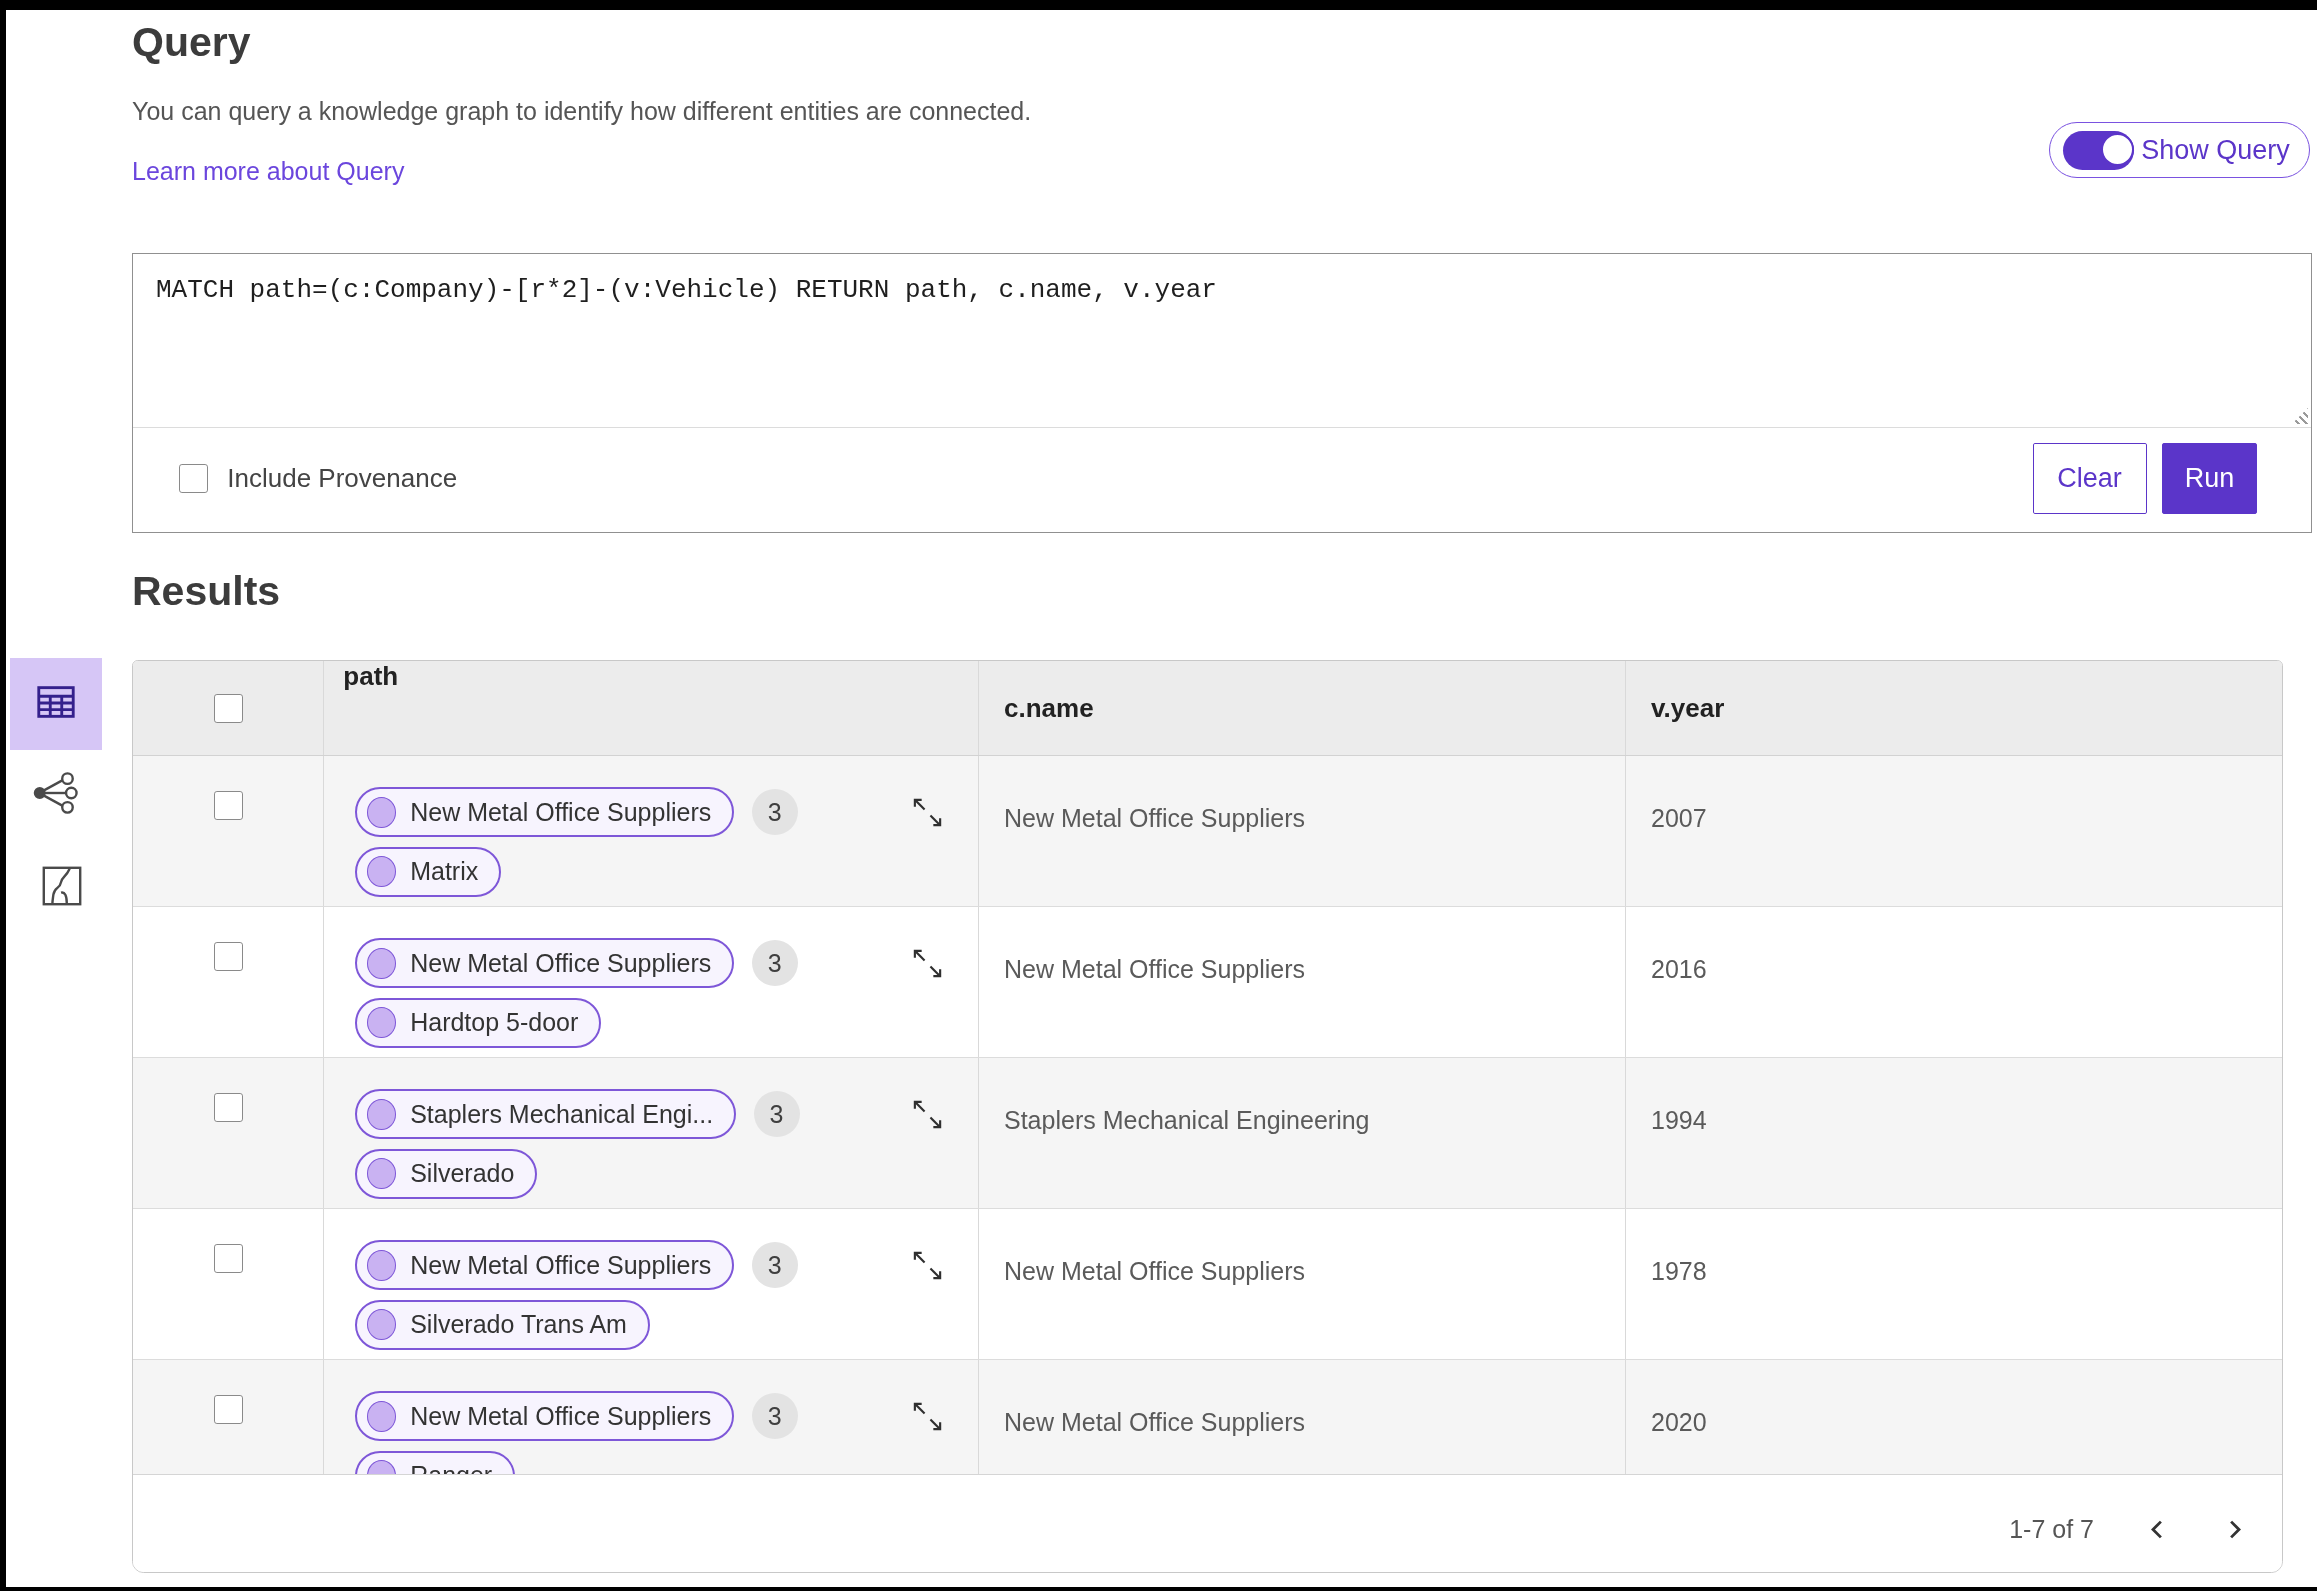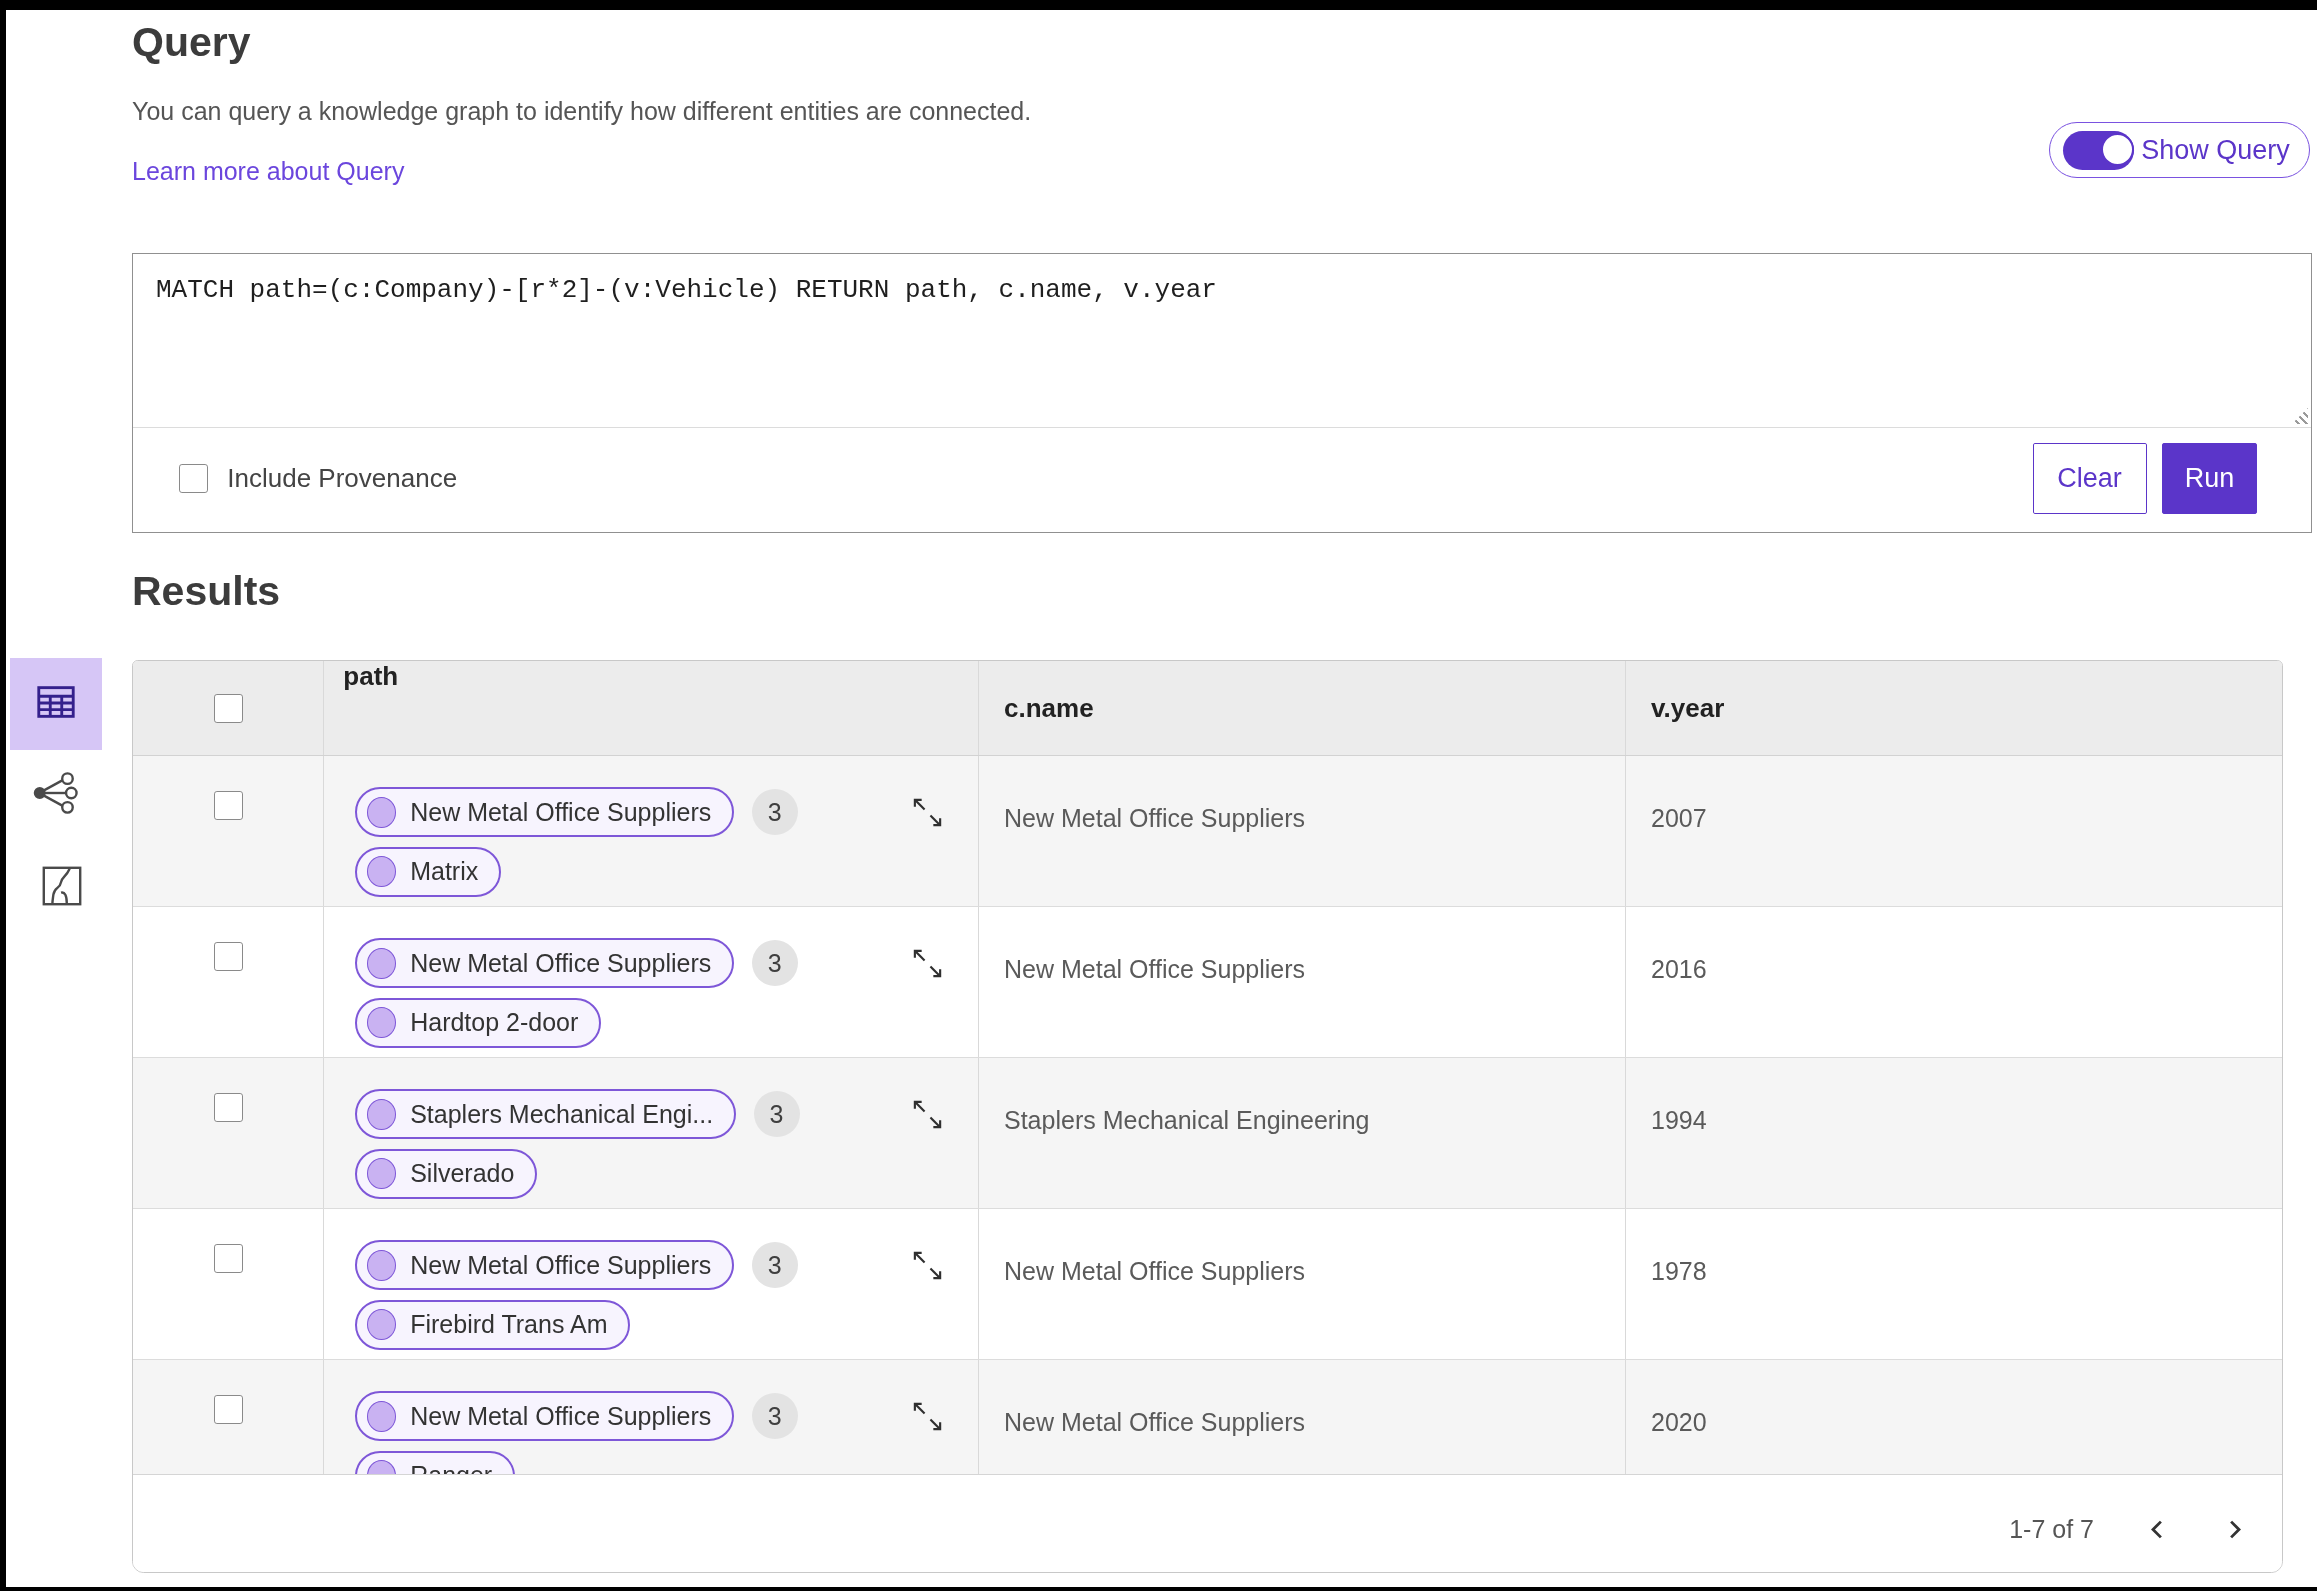--- a/index.html
+++ b/index.html
@@ -218,21 +218,21 @@
       <div class="path-line1">
         <span class="pill">
           <span class="node-dot"></span>
           <span class="pill-label">New Metal Office Suppliers</span>
         </span>
         <span class="count-badge">3</span>
       </div>
       <div class="path-line2">
         <span class="pill">
           <span class="node-dot"></span>
-          <span class="pill-label">Hardtop 2-door</span>
+          <span class="pill-label">Hardtop 5-door</span>
         </span>
       </div>
       <span class="expand-btn">
         <svg width="35" height="35" viewBox="0 0 36 36" fill="none" stroke="#2f2f2f" stroke-width="2.2">
           <line x1="15" y1="15" x2="5" y2="5"></line>
               <polyline points="5 12 5 5 12 5"></polyline>
           <line x1="21" y1="21" x2="31" y2="31"></line>
               <polyline points="31 24 31 31 24 31"></polyline>
         </svg>
       </span>
@@ -280,21 +280,21 @@
       <div class="path-line1">
         <span class="pill">
           <span class="node-dot"></span>
           <span class="pill-label">New Metal Office Suppliers</span>
         </span>
         <span class="count-badge">3</span>
       </div>
       <div class="path-line2">
         <span class="pill">
           <span class="node-dot"></span>
-          <span class="pill-label">Firebird Trans Am</span>
+          <span class="pill-label">Silverado Trans Am</span>
         </span>
       </div>
       <span class="expand-btn">
         <svg width="35" height="35" viewBox="0 0 36 36" fill="none" stroke="#2f2f2f" stroke-width="2.2">
           <line x1="15" y1="15" x2="5" y2="5"></line>
               <polyline points="5 12 5 5 12 5"></polyline>
           <line x1="21" y1="21" x2="31" y2="31"></line>
               <polyline points="31 24 31 31 24 31"></polyline>
         </svg>
       </span>

